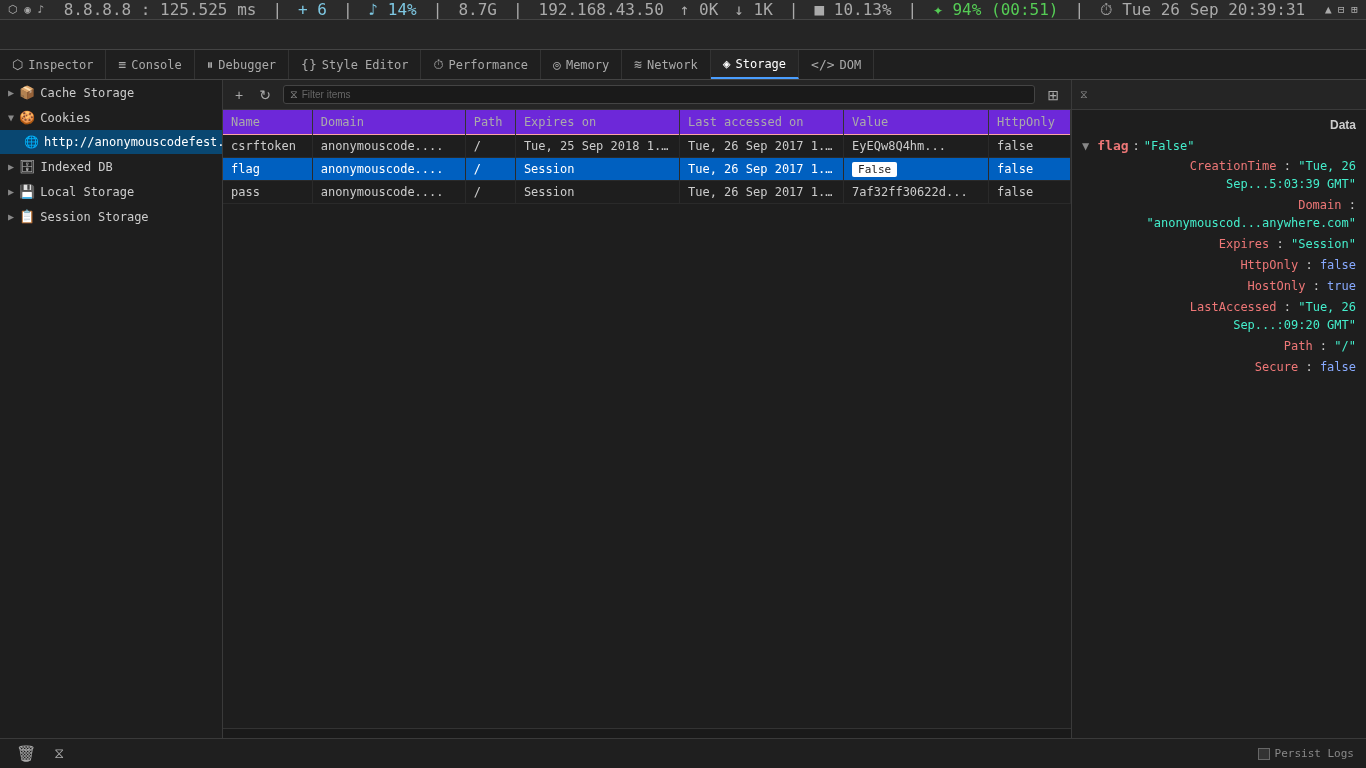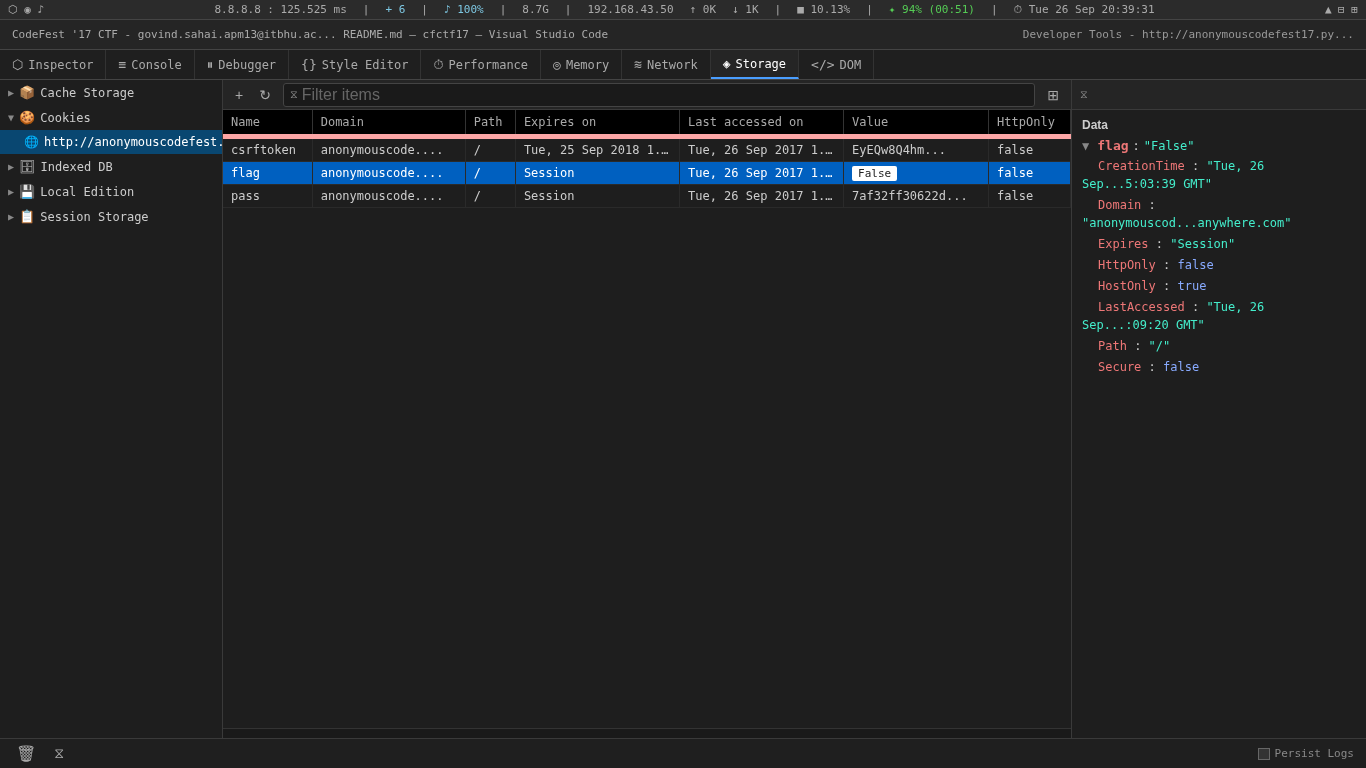--- a/index.html
+++ b/index.html
@@ -18,21 +18,21 @@
       height: 20px;
       display: flex;
       align-items: center;
       justify-content: space-between;
       padding: 0 8px;
       font-size: 11px;
       color: #aaa;
       border-bottom: 1px solid #444;
     }
     .system-bar-left { display: flex; gap: 10px; align-items: center; }
-    .system-bar-center { display: flex; gap: 16px; align-items: center; font-size: 11px; }
+    .system-bar-center { display: flex; gap: 16px; align-items: center; font-size: 16px; }
     .system-bar-right { display: flex; gap: 12px; align-items: center; font-size: 11px; }
     .dns { color: #aaa; }
     .tabs-count { color: #7ec8e3; }
     .volume { color: #7ec8e3; }
     .battery-green { color: #5c5; }
 
     
     .browser-titlebar {
       background: #252525;
       height: 30px;
@@ -162,41 +162,41 @@
       border: 1px solid #444;
       border-radius: 3px;
       padding: 2px 6px;
       gap: 4px;
       flex: 1;
     }
     .filter-box input {
       background: none;
       border: none;
       color: #ccc;
-      font-size: 16px;
+      font-size: 10px;
       outline: none;
       width: 100%;
     }
     .filter-box input::placeholder { color: #666; }
     .filter-icon { color: #888; font-size: 11px; }
 
     
     .table-area {
       flex: 1;
       overflow: auto;
       background: #1e1e1e;
     }
     table {
       width: 100%;
       border-collapse: collapse;
       font-size: 12px;
     }
     thead tr {
-      background: #000000;
-      border-bottom: 5px solid #fca5a5;
+      background: #6d28d9;
+      border-bottom: 1px solid #fca5a5;
     }
     thead th {
       text-align: left;
       padding: 5px 8px;
       color: #aaa;
       font-weight: normal;
       border-right: 1px solid #333;
       cursor: pointer;
       user-select: none;
     }
@@ -246,20 +246,21 @@
       align-items: center;
       padding: 0 8px;
       gap: 4px;
     }
     .right-panel-content {
       flex: 1;
       padding: 8px 10px;
       overflow-y: auto;
       font-size: 12px;
       font-family: monospace;
+      text-align: right;
     }
     .data-label {
       color: #ccc;
       font-weight: bold;
       margin-bottom: 6px;
       font-size: 12px;
       font-family: sans-serif;
     }
     .data-tree-item {
       margin: 3px 0;
@@ -312,21 +313,21 @@
 
 <div class="system-bar">
   <div class="system-bar-left">
     <span>⬡ ◉ ♪</span>
   </div>
   <div class="system-bar-center">
     <span class="dns">8.8.8.8 : 125.525 ms</span>
     <span>|</span>
     <span class="tabs-count">+ 6</span>
     <span>|</span>
-    <span class="volume">♪ 100%</span>
+    <span class="volume">♪ 14%</span>
     <span>|</span>
     <span>8.7G</span>
     <span>|</span>
     <span>192.168.43.50</span>
     <span>↑ 0K</span>
     <span>↓ 1K</span>
     <span>|</span>
     <span>■ 10.13%</span>
     <span>|</span>
     <span class="battery-green">✦ 94% (00:51)</span>
@@ -335,22 +336,20 @@
       <span>⏱</span>
       <span>Tue 26 Sep 20:39:31</span>
     </span>
   </div>
   <div class="system-bar-right">
     <span>▲ ⊟ ⊞</span>
   </div>
 </div>
 
 <div class="browser-titlebar">
-  <div class="browser-title-left">CodeFest '17 CTF - govind.sahai.apm13@itbhu.ac... README.md — cfctf17 — Visual Studio Code</div>
-  <div class="browser-title-right">Developer Tools - http://anonymouscodefest17.py...</div>
 </div>
 
 <div class="devtools-tabs">
   <div class="devtools-tab">
     <span class="tab-icon">⬡</span>
     <span>Inspector</span>
   </div>
   <div class="devtools-tab">
     <span class="tab-icon">≡</span>
     <span>Console</span>
@@ -403,21 +402,21 @@
       <span>http://anonymouscodefest...</span>
     </div>
     <div class="sidebar-item">
       <span class="expand-arrow">▶</span>
       <span class="item-icon">🗄</span>
       <span>Indexed DB</span>
     </div>
     <div class="sidebar-item">
       <span class="expand-arrow">▶</span>
       <span class="item-icon">💾</span>
-      <span>Local Edition</span>
+      <span>Local Storage</span>
     </div>
     <div class="sidebar-item">
       <span class="expand-arrow">▶</span>
       <span class="item-icon">📋</span>
       <span>Session Storage</span>
     </div>
   </div>
 
   <div class="storage-area">
 

